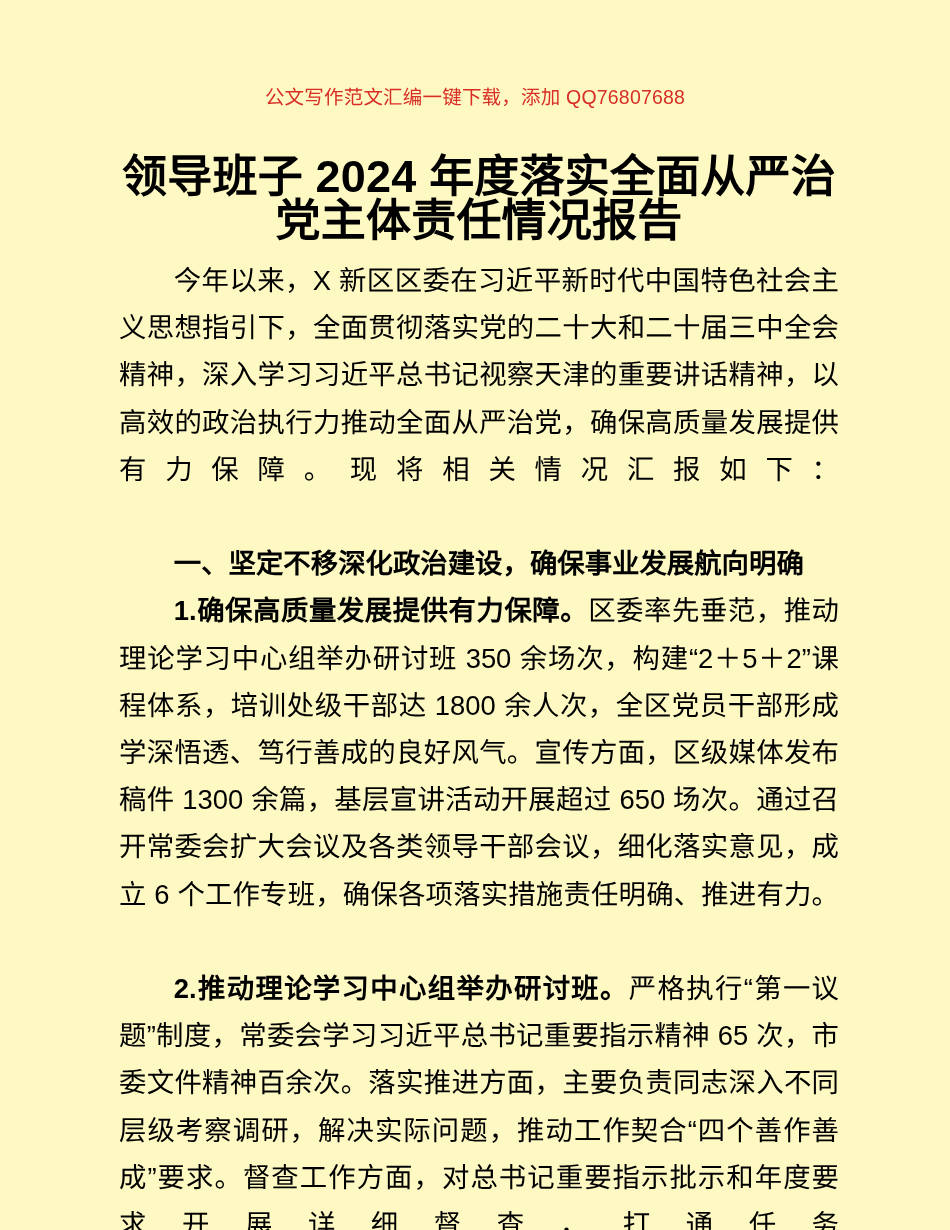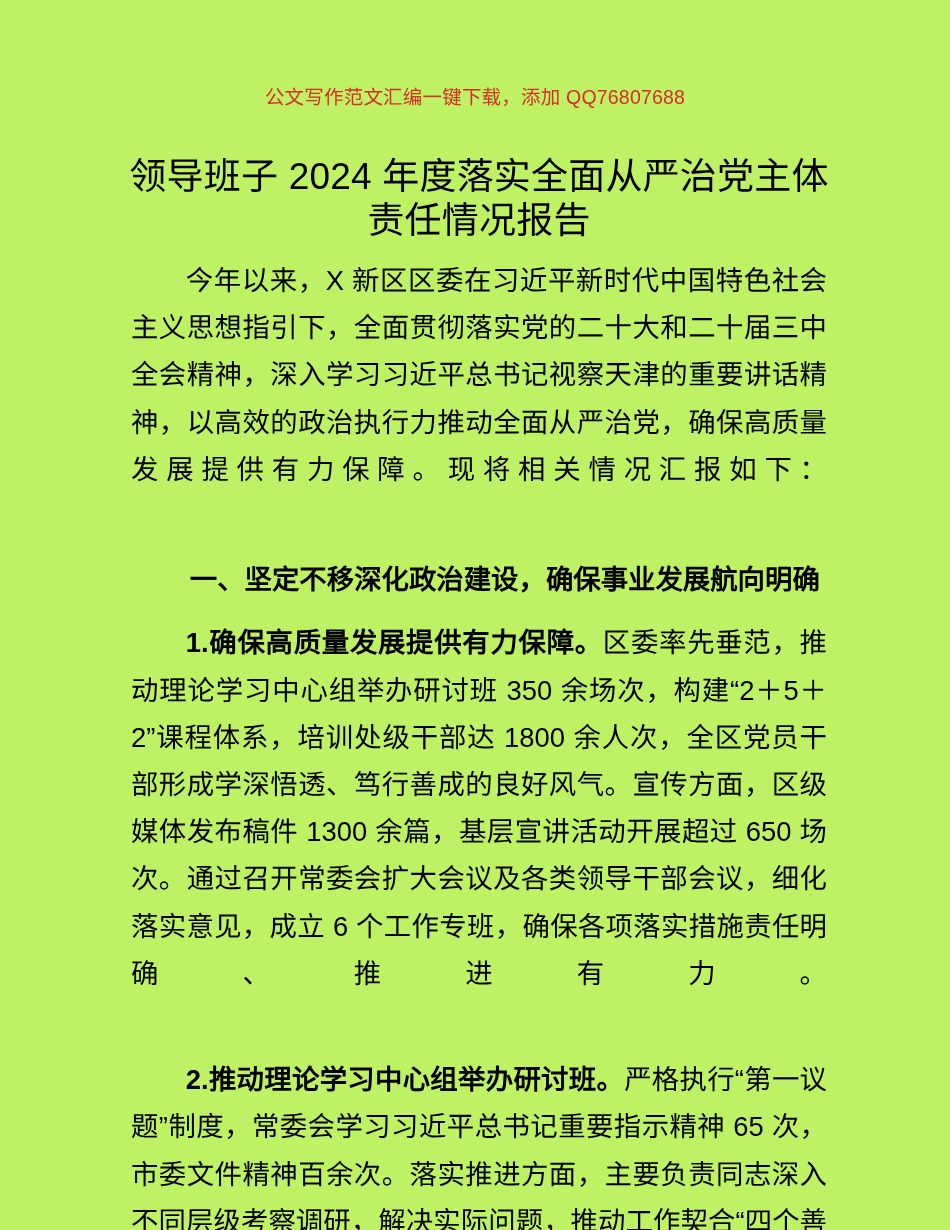--- a/index.html
+++ b/index.html
@@ -36,62 +36,62 @@
     font-weight: 400;
   }
   
   .doc {
     position: absolute;
     left: 119px;
     top: 155px;
     width: 720px;
   }
   .doc-title {
-    font-size: 37px;
-    font-weight: normal;
+    font-size: 45px;
+    font-weight: bold;
     line-height: 44px;
     text-align: center;
     margin: 0 0 14px 0;
     letter-spacing: 0.2px;
   }
   p.body-par {
     font-size: 27.4px;
     line-height: 47.2px;
-    margin: 12px;
+    margin: 0;
     text-align: justify;
     text-justify: inter-ideograph;
     text-indent: 2em;
     letter-spacing: 0px;
     word-break: break-all;
   }
   p.section-head {
     font-size: 27.4px;
     line-height: 47.2px;
-    margin: 16px;
+    margin: 0;
     text-indent: 2em;
     font-weight: bold;
     letter-spacing: 0px;
   }
   .lead-bold {
     font-weight: bold;
   }
   .num-prefix {
     font-weight: bold;
   }
   
   p.body-par::after {
     content: "";
     display: inline-block;
     width: 100%;
   }
 </style>
 </head>
 <body>
 
-<div class="page" style="background: #bef264; color: rgb(0, 0, 0);">
+<div class="page" style="background: #fef9c3; color: rgb(0, 0, 0);">
 
   <div class="promo-header" style="color: rgb(215, 46, 38);">公文写作范文汇编一键下载，添加 QQ76807688</div>
 
   <div class="doc">
 
     <h1 class="doc-title">领导班子 2024 年度落实全面从严治党主体责任情况报告</h1>
 
     <p class="body-par">今年以来，X 新区区委在习近平新时代中国特色社会主义思想指引下，全面贯彻落实党的二十大和二十届三中全会精神，深入学习习近平总书记视察天津的重要讲话精神，以高效的政治执行力推动全面从严治党，确保高质量发展提供有力保障。现将相关情况汇报如下：</p>
 
     <p class="section-head">一、坚定不移深化政治建设，确保事业发展航向明确</p>

